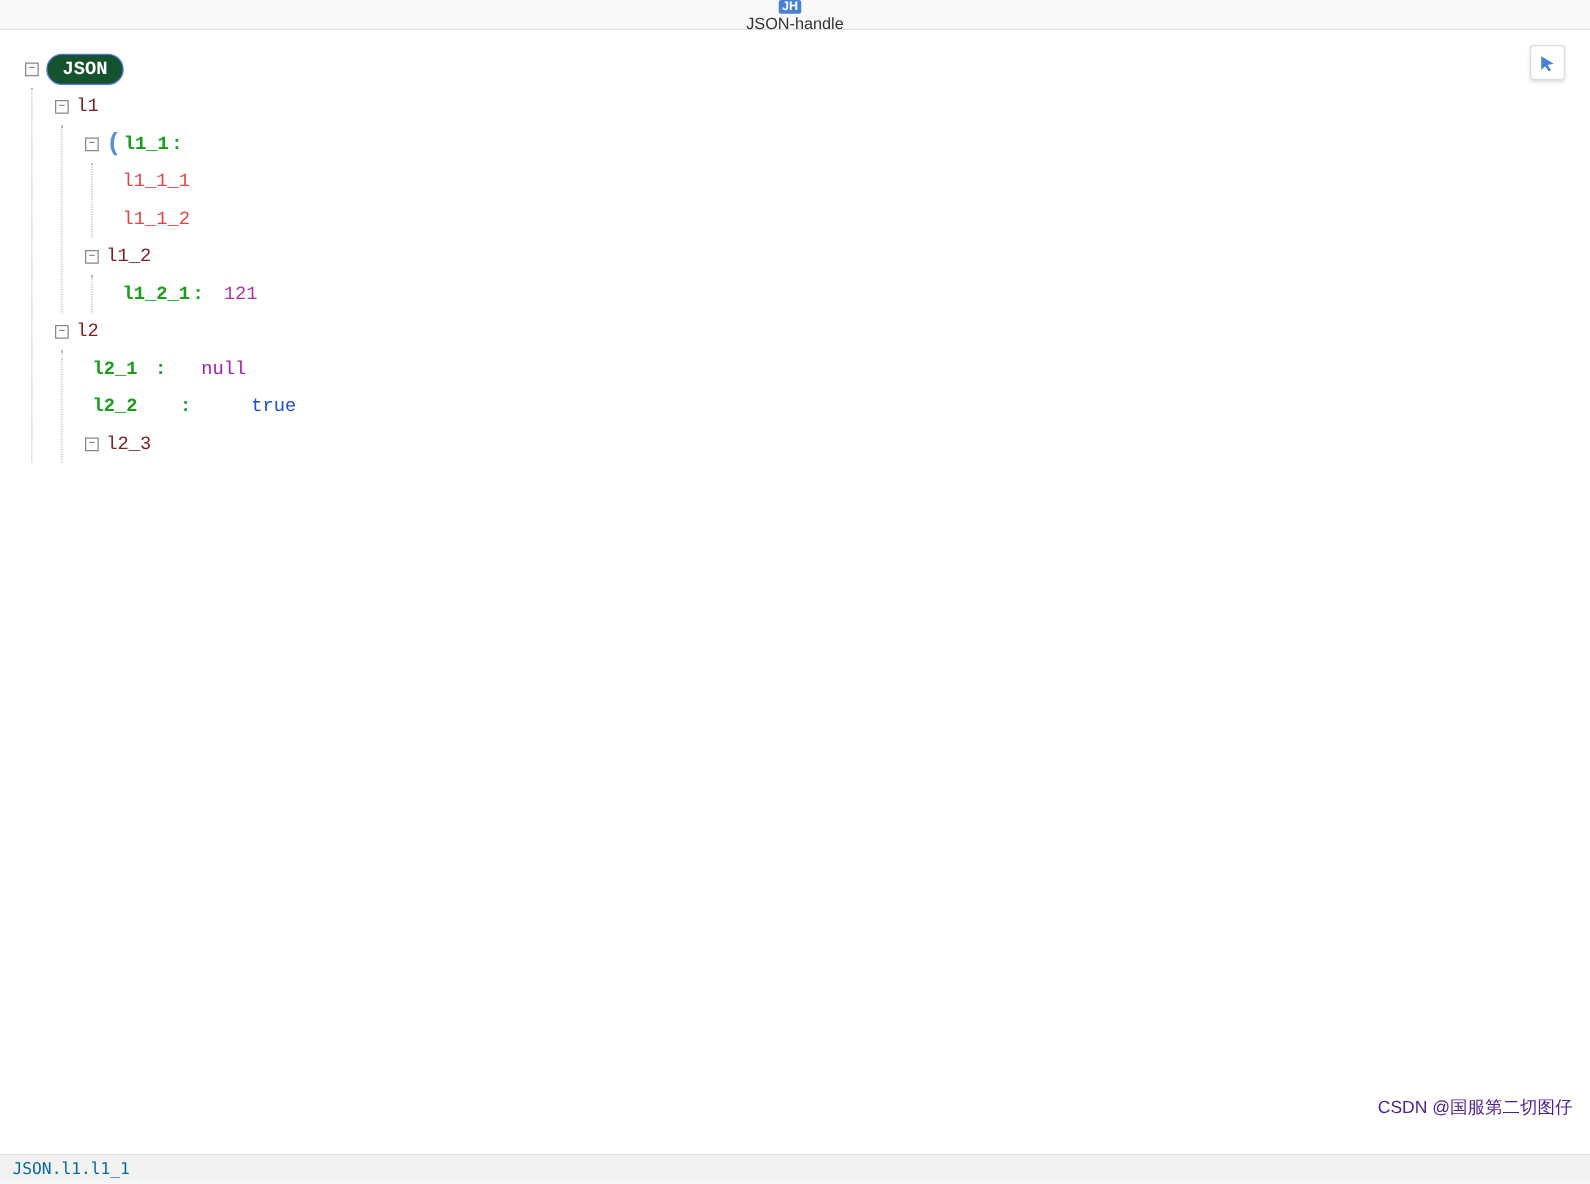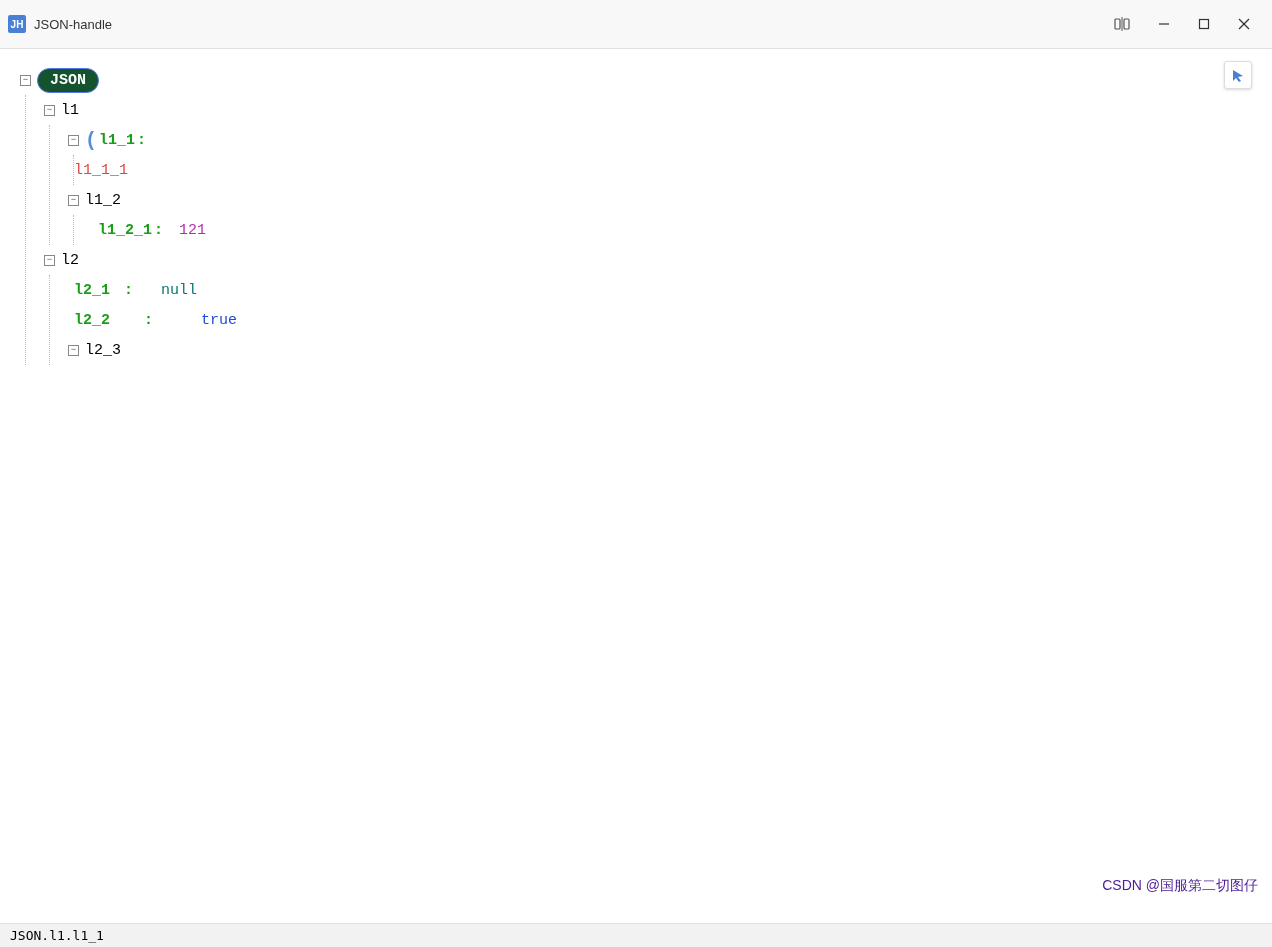--- a/index.html
+++ b/index.html
@@ -1,37 +1,37 @@
 <!DOCTYPE html>
 <html><head>
 <meta charset="utf-8">
 <style>
   * { box-sizing: border-box; margin: 0; padding: 0; }
   html, body { width: 1272px; height: 947px; font-family: "Segoe UI", Arial, sans-serif; background: #f0f0f0; overflow: hidden; }
   .window { width: 100%; height: 100%; display: flex; flex-direction: column; background: #fff; }
-  .titlebar { height: 49px; background: #f8f8f8; display: flex; align-items: center; padding: 0 8px; border-bottom: 1px solid #e0e0e0; }
+  .titlebar { height: 24px; background: #f8f8f8; display: flex; align-items: center; padding: 0 8px; border-bottom: 1px solid #e0e0e0; flex-direction: column; }
   .app-icon { width: 18px; height: 18px; background: #4a7fd6; color: #fff; font-size: 10px; font-weight: bold; display: flex; align-items: center; justify-content: center; border-radius: 2px; margin-right: 8px; }
   .title-text { font-size: 13px; color: #333; flex: 1; }
   .win-controls { display: flex; align-items: center; gap: 0; }
   .win-btn { width: 40px; height: 28px; display: flex; align-items: center; justify-content: center; cursor: pointer; }
   .extra-icon { width: 36px; display:flex; align-items:center; justify-content:center; margin-right:4px;}
   .content { flex: 1; position: relative; background: #fff; overflow: auto; }
   .tree { padding: 16px 0 0 20px; font-family: Consolas, "Courier New", monospace; font-size: 15px; color: #333; }
   .toggle { width: 11px; height: 11px; border: 1px solid #888; background: #fff; display: flex; align-items: center; justify-content: center; font-size: 9px; line-height: 1; color: #555; cursor: pointer; margin-right: 6px; flex-shrink:0; position:relative; z-index:2;}
   .root-badge { background: #14532d; color: #fff; padding: 3px 12px; border-radius: 14px; font-weight: bold; font-size: 15px; border:1px solid #5578e8;}
-  .key-obj { color: #000000; }
+  .key-obj { color: #7f1d1d; }
   .key-green { color: #1a9e1a; font-weight: bold; text-align: center; }
   .colon { color: #1a9e1a; font-weight: bold; margin: 0 2px 0 2px; }
   .val-num { color: #b030b0; margin-left: 14px; }
-  .val-null { color: #0f766e; margin-left: 14px; }
+  .val-null { color: #a21caf; margin-left: 14px; }
   .val-bool { color: #1d4ed8; margin-left: 14px; }
   .val-undef { color: #e24444; }
   .bracket { color: #5a8dd8; font-size: 20px; font-weight: bold; margin-right: 2px; }
   .corner-btn { position: absolute; top: 12px; right: 20px; width: 28px; height: 28px; background: #fff; border: 1px solid #ddd; border-radius: 3px; box-shadow: 0 1px 3px rgba(0,0,0,0.15); display: flex; align-items: center; justify-content: center; cursor: pointer; }
-  .statusbar { height: 24px; background: #f2f2f2; border-top: 1px solid #e0e0e0; display: flex; align-items: center; padding: 0 10px; font-size: 13px; color: #000000; font-family: Consolas, monospace; }
+  .statusbar { height: 24px; background: #f2f2f2; border-top: 1px solid #e0e0e0; display: flex; align-items: center; padding: 0 10px; font-size: 13px; color: #0369a1; font-family: Consolas, monospace; }
   .watermark { position: absolute; right: 14px; bottom: 28px; font-size: 14px; color: #4c1d95; pointer-events: none; }
   svg { display:block; }
   .tree-row { display:flex; align-items:center; height:30px; }
 </style>
 </head>
 <body>
 
 <div class="window">
 
   <div class="titlebar">
@@ -89,22 +89,25 @@
         <div style="position:relative; margin-left:23px; border-left:1px dotted #bbb;">
 
           <div class="tree-row" style="margin-left:18px;">
             <span class="toggle">−</span>
             <span class="bracket">(</span>
             <span class="key-green">l1_1</span>
             <span class="colon"> :</span>
           </div>
 
           <div style="position:relative; margin-left:23px; border-left:1px dotted #bbb;">
-            <div class="tree-row" style="">
+            <div class="tree-row" style="margin-left:24px;">
               <span class="val-undef">l1_1_1</span>
+            </div>
+            <div class="tree-row" style="margin-left:24px;">
+              <span class="val-undef">l1_1_2</span>
             </div>
           </div>
 
           <div class="tree-row" style="margin-left:18px;">
             <span class="toggle">−</span>
             <span class="key-obj">l1_2</span>
           </div>
 
           <div style="position:relative; margin-left:23px; border-left:1px dotted #bbb;">
             <div class="tree-row" style="margin-left:24px;">

